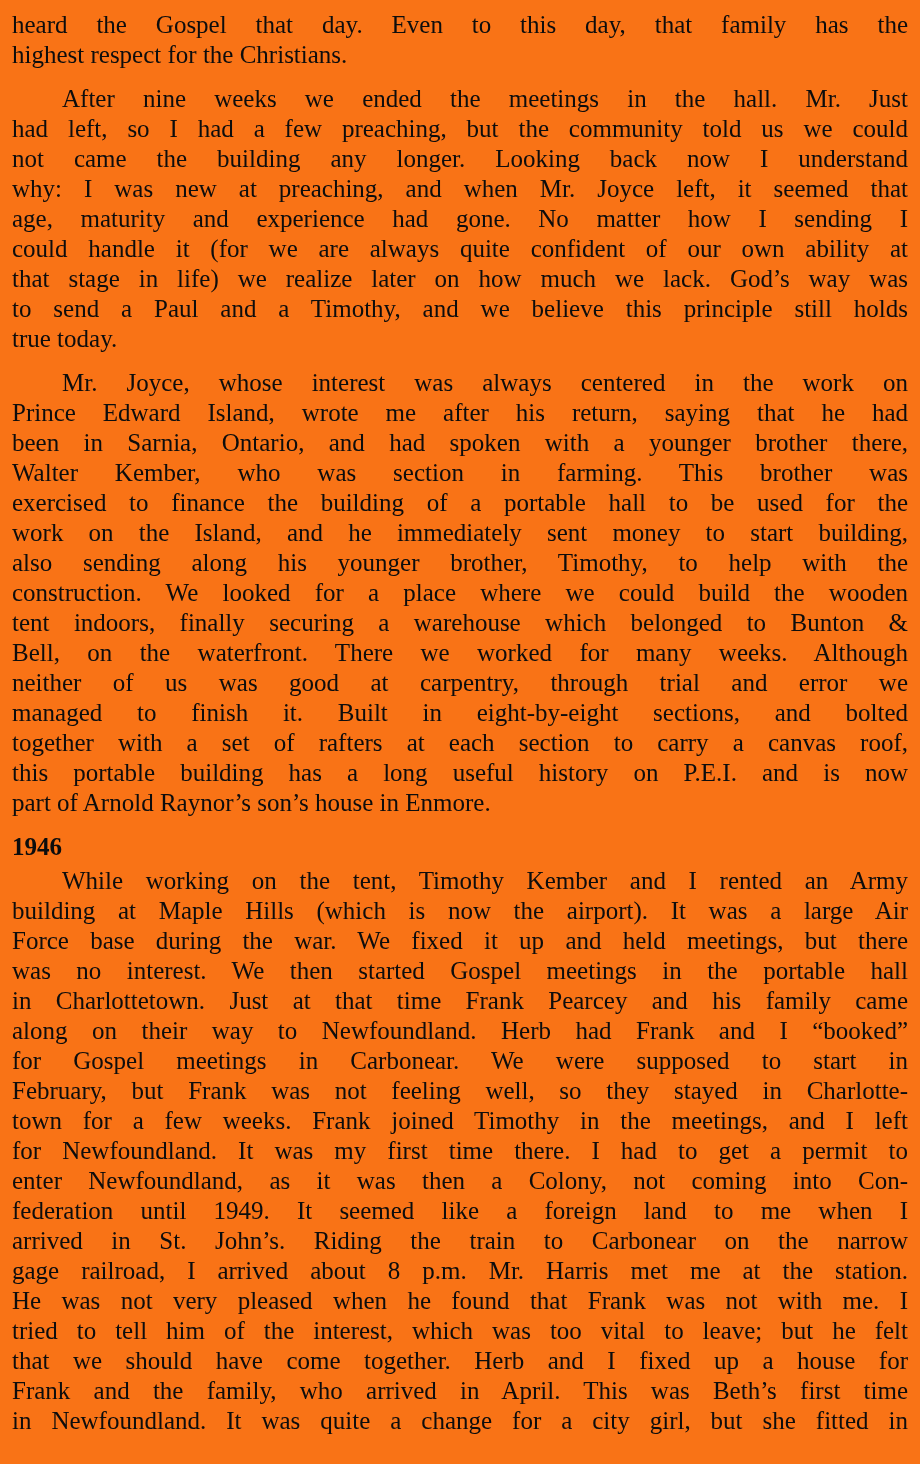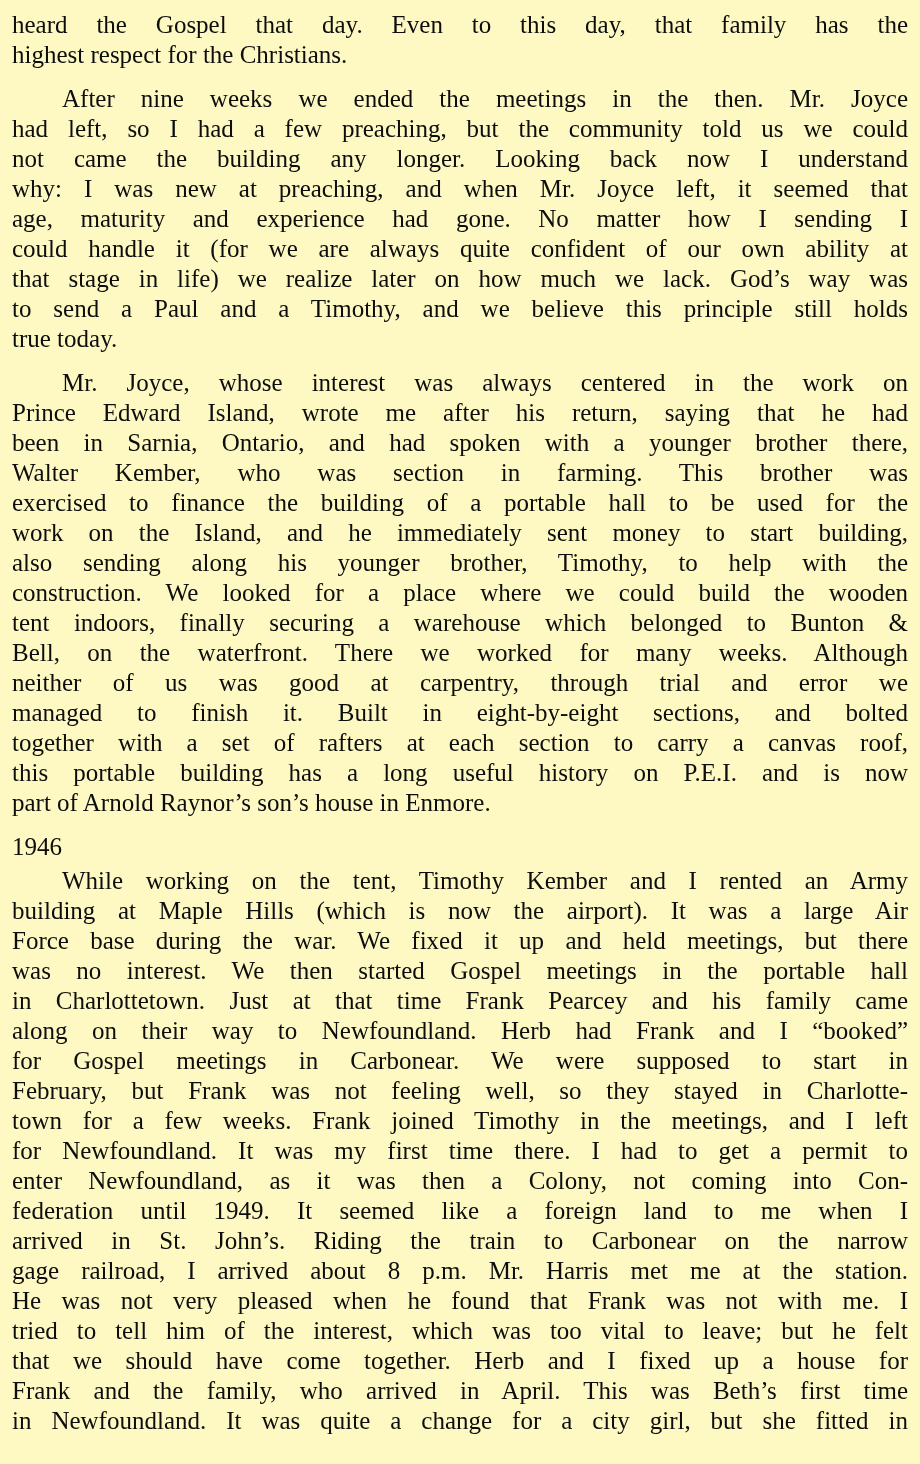--- a/index.html
+++ b/index.html
@@ -5,52 +5,52 @@
   html, body {
     margin: 0;
     padding: 0;
     background: #ffffff;
   }
   .page {
     box-sizing: border-box;
     width: 920px;
     height: 1464px;
     padding: 10px 12px 0 12px;
-    background: #fef9c3;
+    background: #f97316;
     font-family: "Liberation Serif", "DejaVu Serif", serif;
     font-size: 25px;
     line-height: 30px;
     color: #0d0d0d;
     overflow: hidden;
   }
   .para { margin: 0; }
   .para + .para { margin-top: 14px; }
   .line {
     text-align: justify;
     text-align-last: justify;
   }
   .line.unjust {
     text-align: right;
     text-align-last: left;
   }
   .line.indent { text-indent: 50px; }
-  .heading { margin-top: 22px; font-weight: normal; }
+  .heading { margin-top: 22px; font-weight: bold; }
   .heading + .para { margin-top: 4px; }
 </style>
 </head>
 <body>
 
 <main class="page">
   <div id="content">
       <div class="para">
         <div class="line">heard the Gospel that day. Even to this day, that family has the</div>
         <div class="line unjust">highest respect for the Christians.</div>
       </div>
       <div class="para">
-        <div class="line indent">After nine weeks we ended the meetings in the then. Mr. Joyce</div>
+        <div class="line indent">After nine weeks we ended the meetings in the hall. Mr. Just</div>
         <div class="line">had left, so I had a few preaching, but the community told us we could</div>
         <div class="line">not came the building any longer. Looking back now I understand</div>
         <div class="line">why: I was new at preaching, and when Mr. Joyce left, it seemed that</div>
         <div class="line">age, maturity and experience had gone. No matter how I sending I</div>
         <div class="line">could handle it (for we are always quite confident of our own ability at</div>
         <div class="line">that stage in life) we realize later on how much we lack. God’s way was</div>
         <div class="line">to send a Paul and a Timothy, and we believe this principle still holds</div>
         <div class="line unjust">true today.</div>
       </div>
       <div class="para">

